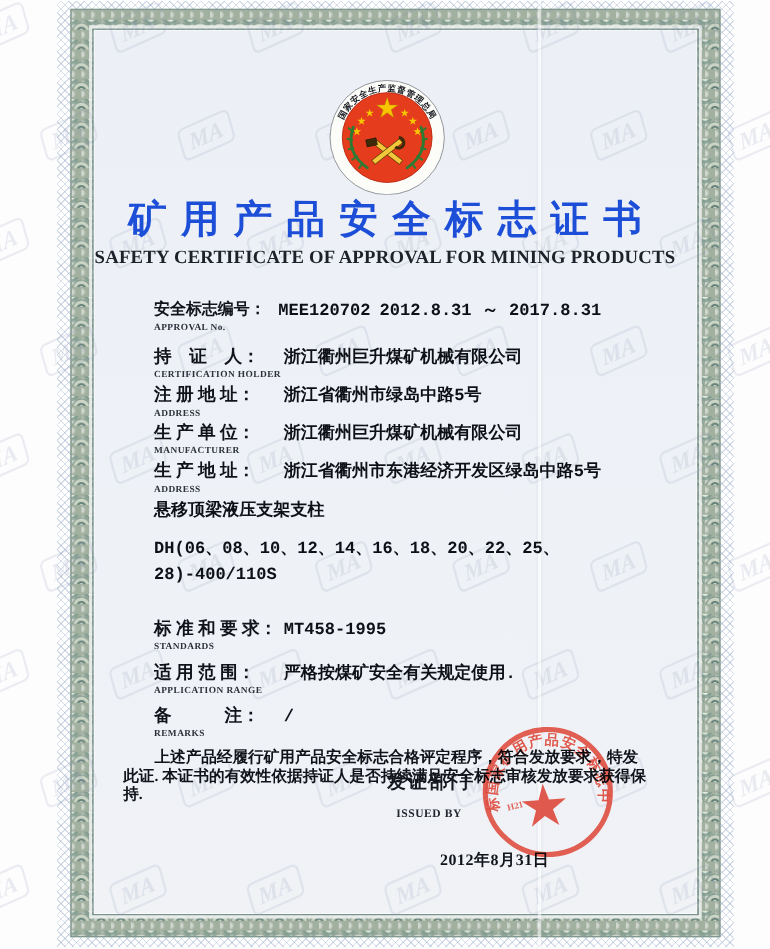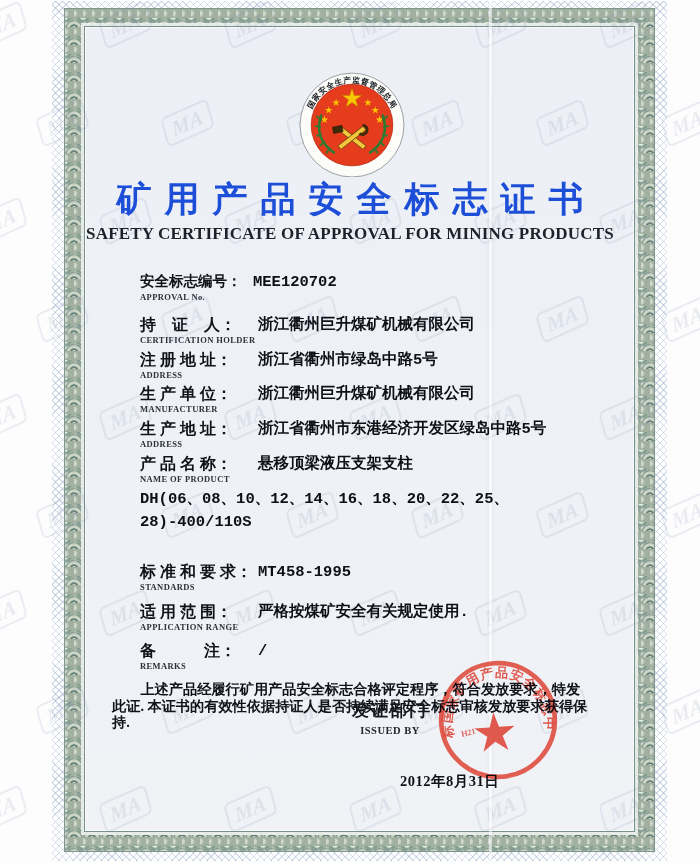--- a/index.html
+++ b/index.html
@@ -56,21 +56,21 @@
   .toprow .lcol{width:113px;flex:0 0 113px;}
   .validity{left:345px;width:250px;}
   .validity .lcol{width:95px;flex:0 0 95px;}
   .validity .vcol{white-space:nowrap;}
 
   .decl{left:112px;top:681px;width:478px;font-size:14.2px;line-height:16.5px;
         font-weight:600;color:#101319;text-indent:2em;}
 
   .issuer{left:330px;top:699px;width:120px;text-align:center;}
   .issuer-cn{font-size:17px;font-weight:700;letter-spacing:2px;color:#14171d;}
-  .issuer-en{font-size:10.5px;font-weight:700;letter-spacing:.5px;color:#22262e;margin-top:3px;text-align:center;}
+  .issuer-en{font-size:10.5px;font-weight:700;letter-spacing:.5px;color:#22262e;margin-top:13px;text-align:center;}
   .issue-date{left:400px;top:772px;font-size:14.5px;font-weight:700;color:#101319;letter-spacing:.5px;}
 
   .emblem{left:299px;top:71px;}
   .stamp{left:436px;top:658px;z-index:6;mix-blend-mode:multiply;opacity:.92;transform:rotate(-4deg);}
 </style>
 </head>
 <body>
 
 <div class="page">
 
@@ -180,20 +180,21 @@
     <div class="abs subtitle">SAFETY CERTIFICATE OF APPROVAL FOR MINING PRODUCTS</div>
 
     <div class="frow toprow" style="top:272px;width:210px;">
       <div class="lcol">
         <span class="lcn" style="font-size:14.5px;">安全标志编号：</span>
         <span class="len">APPROVAL No.</span>
       </div>
       <div class="vcol" style="white-space:nowrap;">MEE120702</div>
     </div>
     <div class="frow validity" style="top:272px;">
+      <div class="vcol">2012.8.31 ～ 2017.8.31</div>
     </div>
 
     <div class="frow" style="top:315px">
       <div class="lcol">
           <span class="lcn">持　证　人：</span>
           <span class="len">CERTIFICATION HOLDER</span>
         </div>
       <div class="vcol">浙江衢州巨升煤矿机械有限公司</div>
     </div>
     <div class="frow" style="top:350px">
@@ -211,24 +212,20 @@
       <div class="vcol">浙江衢州巨升煤矿机械有限公司</div>
     </div>
     <div class="frow" style="top:419px">
       <div class="lcol">
           <span class="lcn">生 产 地 址：</span>
           <span class="len">ADDRESS</span>
         </div>
       <div class="vcol">浙江省衢州市东港经济开发区绿岛中路5号</div>
     </div>
     <div class="frow" style="top:454px">
-      <div class="lcol">
-          <span class="lcn">产 品 名 称：</span>
-          <span class="len">NAME OF PRODUCT</span>
-        </div>
       <div class="vcol">悬移顶梁液压支架支柱</div>
     </div>
     <div class="frow" style="top:489px;width:452px;">
       <div class="vcol">DH(06、08、10、12、14、16、18、20、22、25、28)-400/110S</div>
     </div>
     <div class="frow" style="top:562px">
       <div class="lcol">
           <span class="lcn">标 准 和 要 求：</span>
           <span class="len">STANDARDS</span>
         </div>

